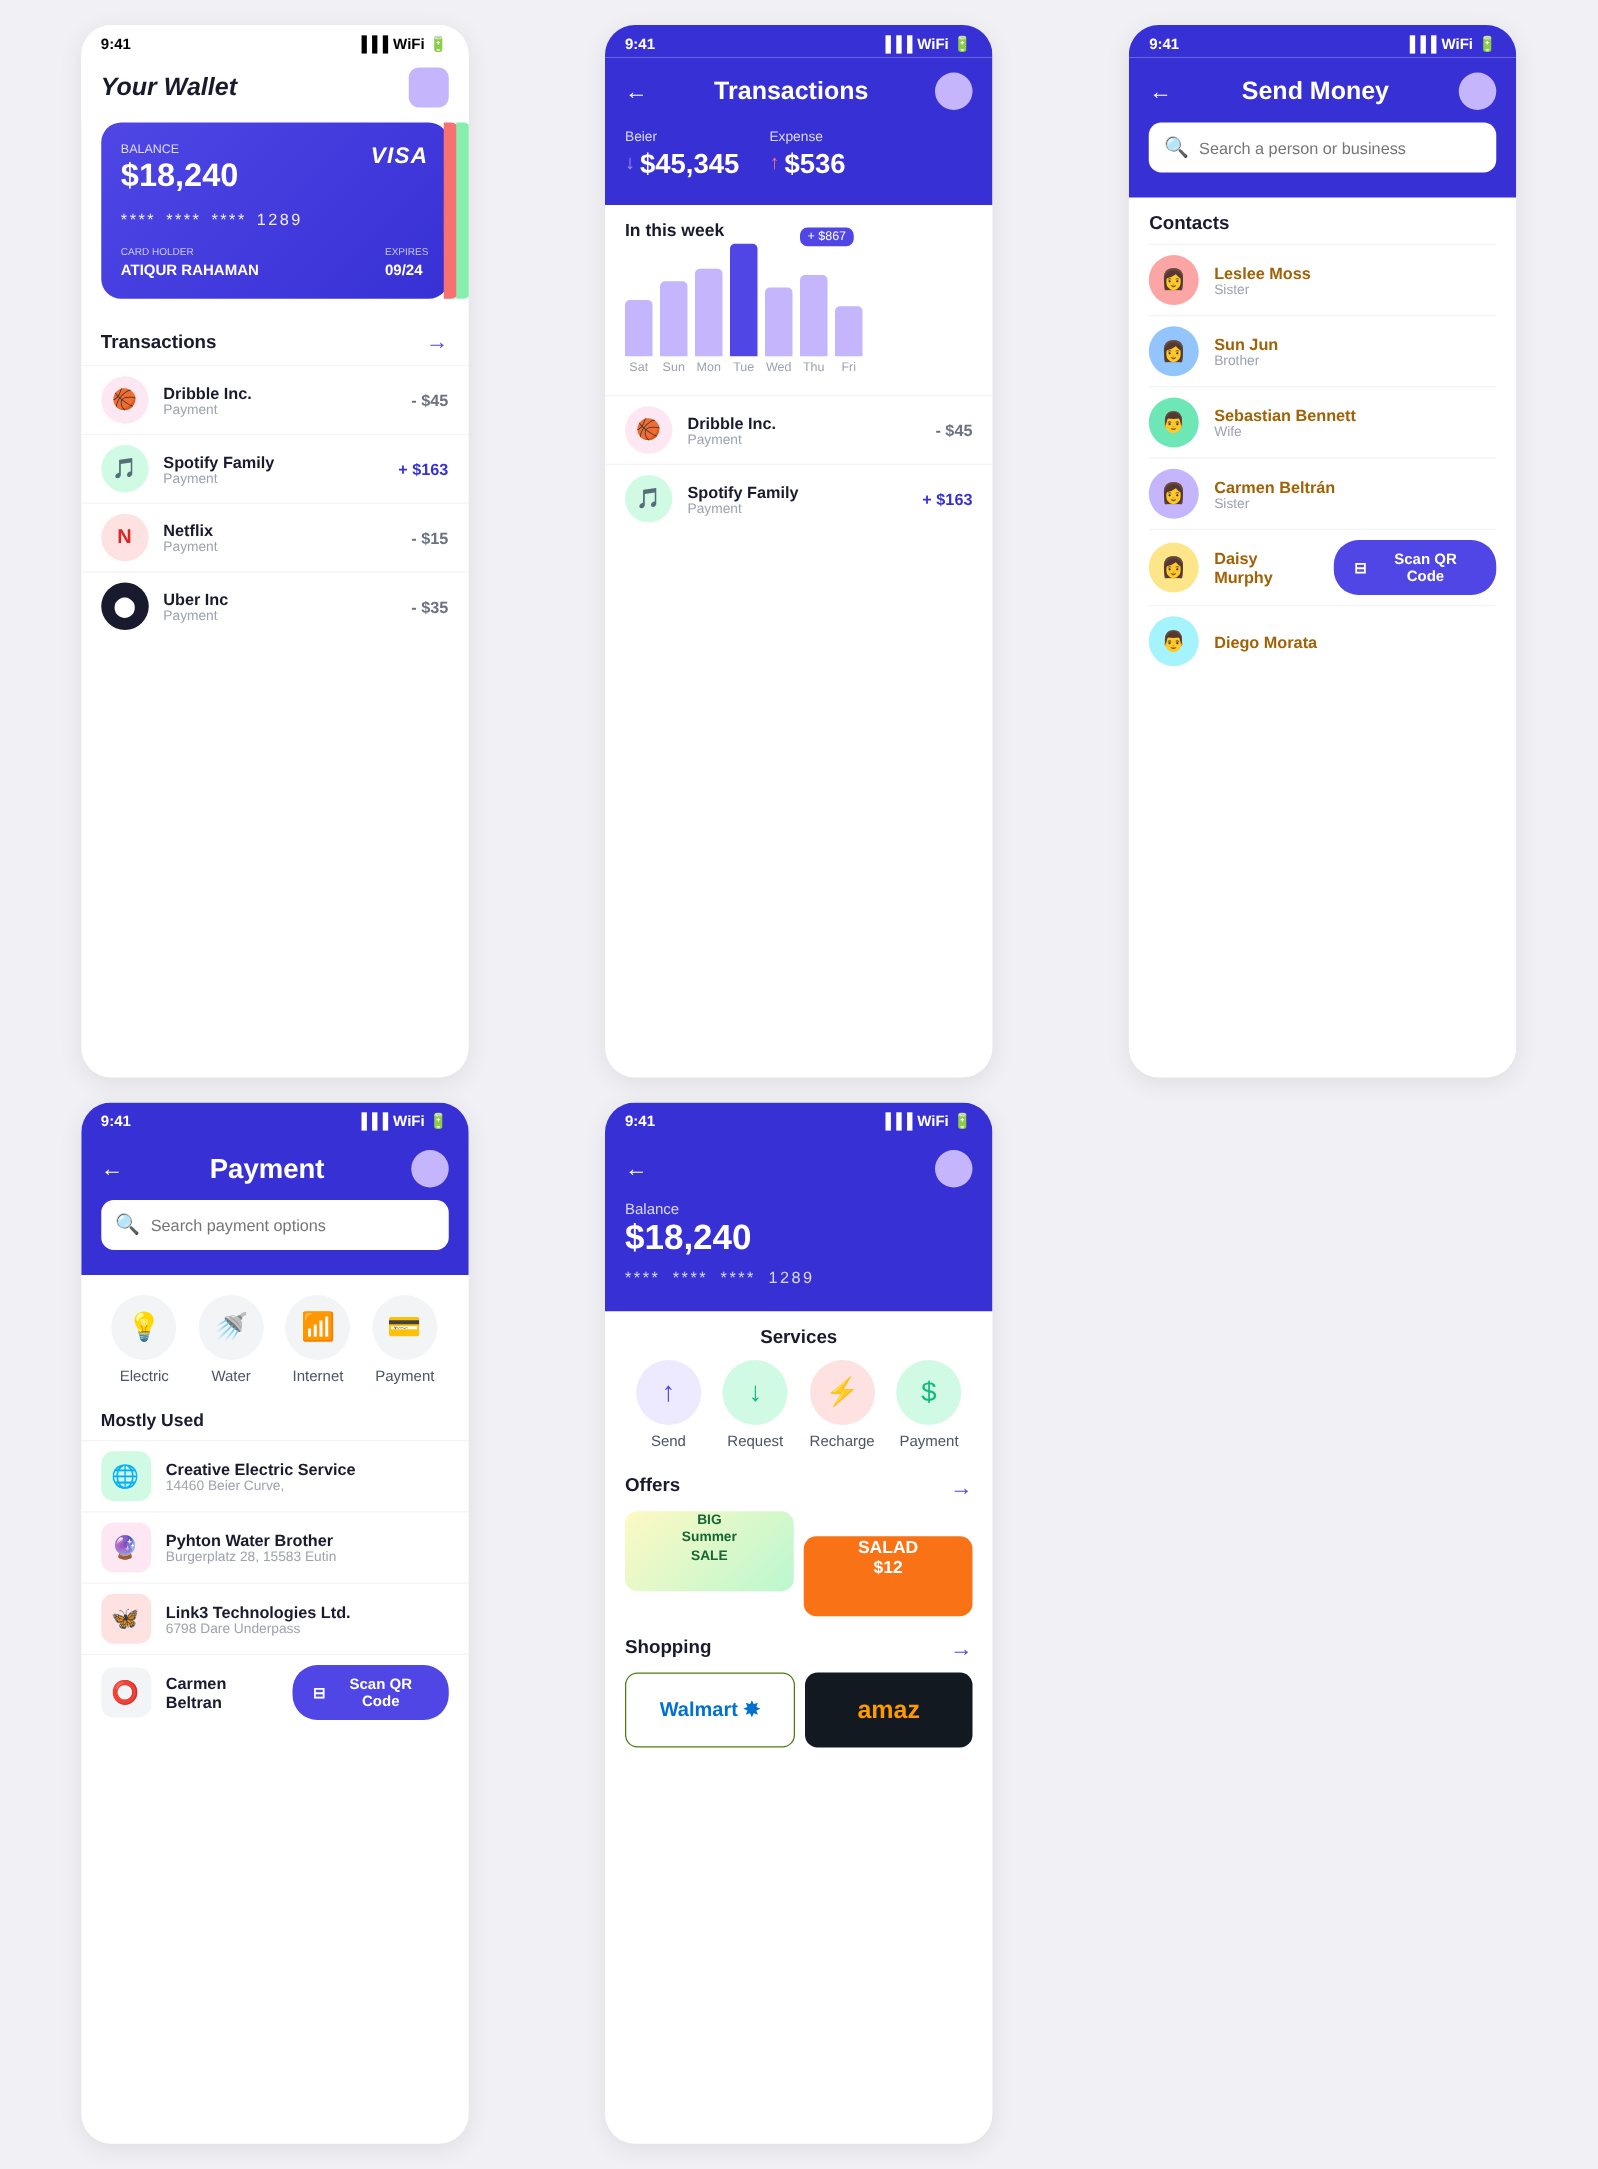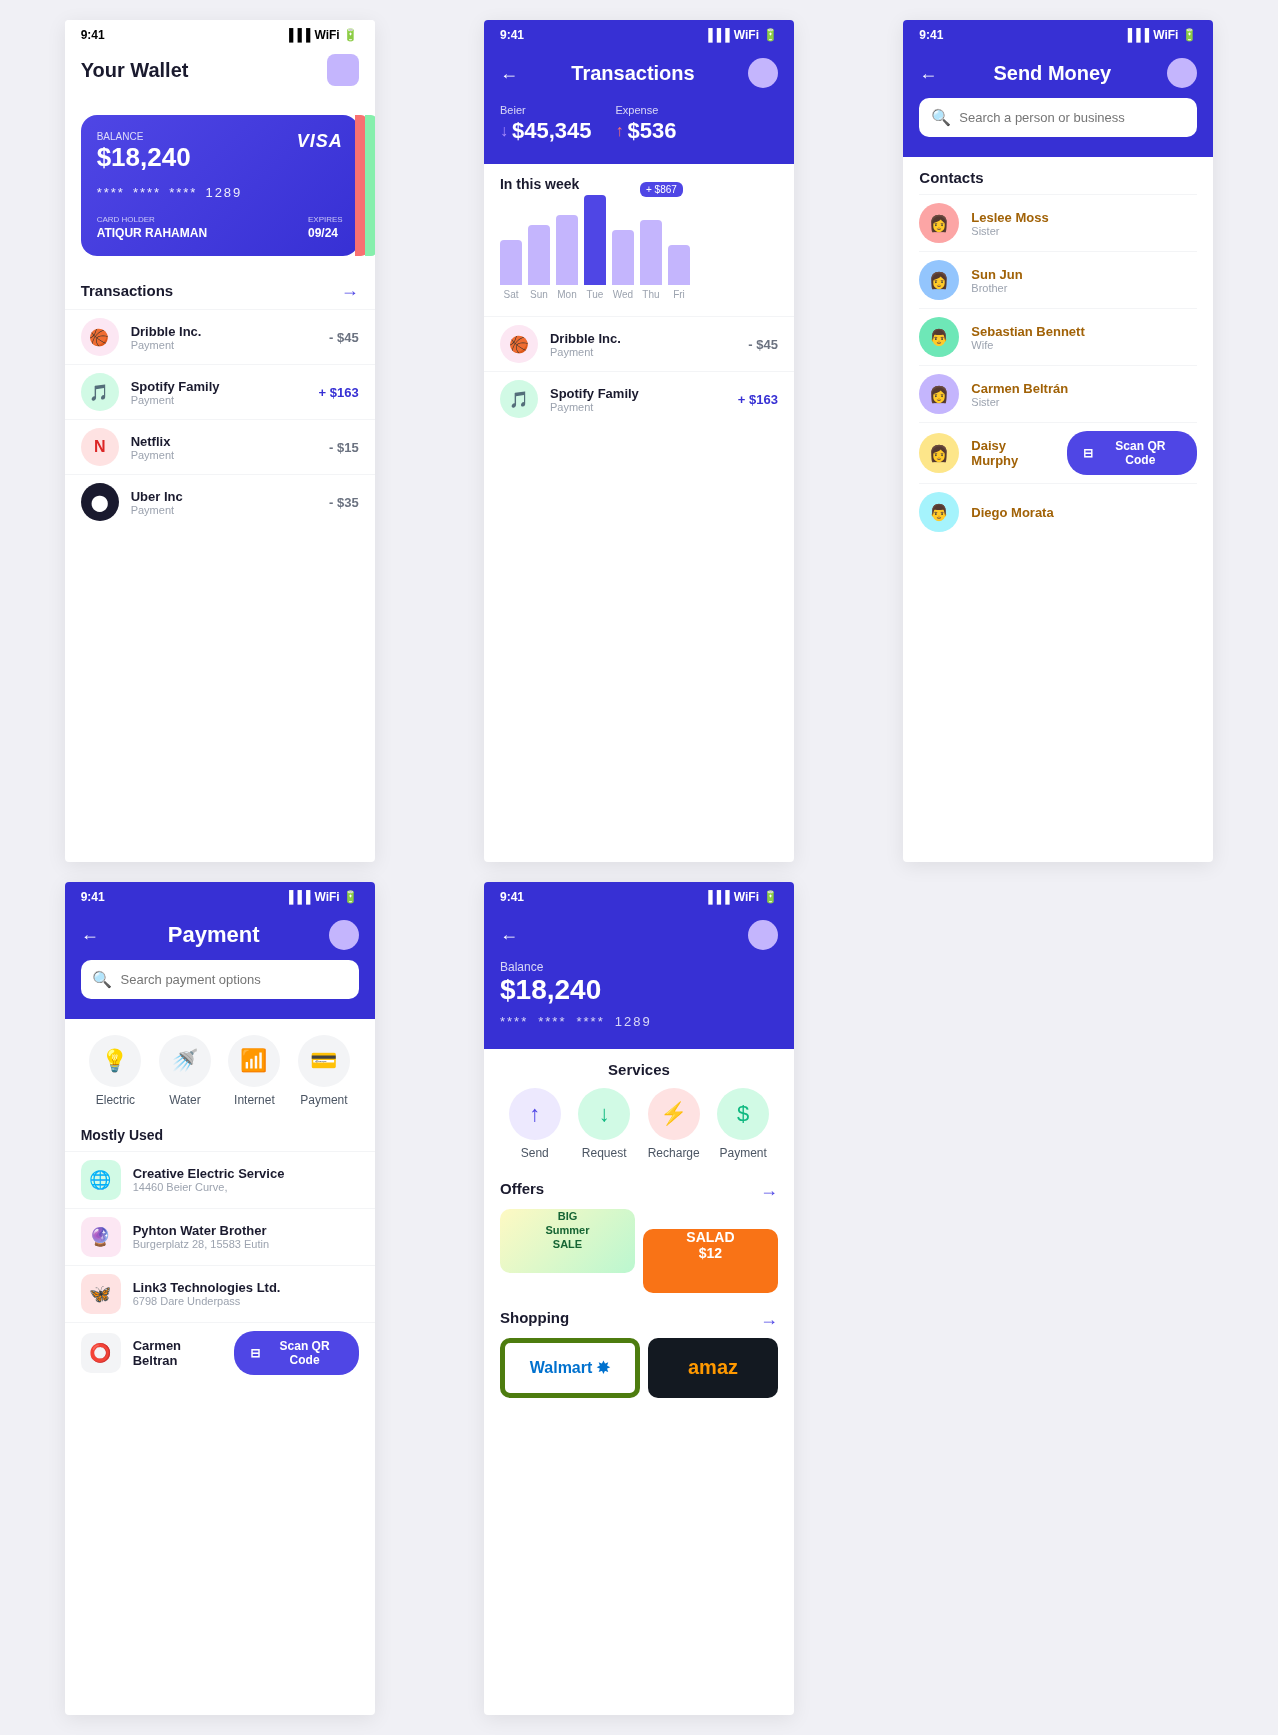--- a/index.html
+++ b/index.html
@@ -9,21 +9,21 @@
       width: 1278px;
       min-height: 1735px;
       padding: 20px;
       display: grid;
       grid-template-columns: repeat(3, 1fr);
       grid-template-rows: auto auto;
       gap: 20px;
     }
     .phone-card {
       background: #fff;
-      border-radius: 4px;
+      border-radius: 24px;
       overflow: hidden;
       box-shadow: 0 4px 20px rgba(0,0,0,0.08);
       max-width: 310px;
       margin: 0 auto;
       width: 100%;
     }
     .status-bar {
       background: #fff;
       display: flex;
       justify-content: space-between;
@@ -32,21 +32,21 @@
       font-size: 12px;
       font-weight: 600;
     }
     .status-bar.dark {
       background: #3730d4;
       color: #fff;
     }
     .status-icons { display: flex; gap: 4px; align-items: center; }
 
     
-    .wallet-header { padding: 8px 16px 29px; background: #fff; }
+    .wallet-header { padding: 8px 16px 12px; background: #fff; font-style: italic; }
     .wallet-title { font-size: 20px; font-weight: 700; color: #1a1a2e; }
     .wallet-avatar { width: 32px; height: 32px; border-radius: 8px; background: #ccc; overflow: hidden; }
     .wallet-header-row { display: flex; justify-content: space-between; align-items: center; }
     .credit-card {
       margin: 0 16px 16px;
       border-radius: 16px;
       padding: 16px;
       background: linear-gradient(135deg, #4f46e5 0%, #3730d4 100%);
       color: #fff;
       position: relative;
@@ -258,21 +258,21 @@
 
     .shopping-section { padding: 8px 16px; }
     .shopping-header { display: flex; justify-content: space-between; margin-bottom: 8px; }
     .shopping-title { font-size: 15px; font-weight: 700; color: #1a1a2e; }
     .shopping-row { display: flex; gap: 8px; }
     .shop-card {
       flex: 1; height: 60px; border-radius: 10px;
       display: flex; align-items: center; justify-content: center;
       font-size: 18px; font-weight: 800;
     }
-    .shop-walmart { background: #fff; border: 5px solid #4d7c0f; color: #0071ce; }
+    .shop-walmart { background: #fff; border: 1px solid #4d7c0f; color: #0071ce; }
     .shop-amazon { background: #131921; color: #ff9900; }
 
     
     .bg-pink-light { background: #fce7f3; }
     .bg-green-light { background: #d1fae5; }
     .bg-red-light { background: #fee2e2; }
     .bg-black { background: #1a1a2e; color: #fff; }
 
     .back-arrow { font-size: 18px; cursor: pointer; color: #fff; }
     .nav-row { display: flex; justify-content: space-between; align-items: center; margin-bottom: 10px; }

